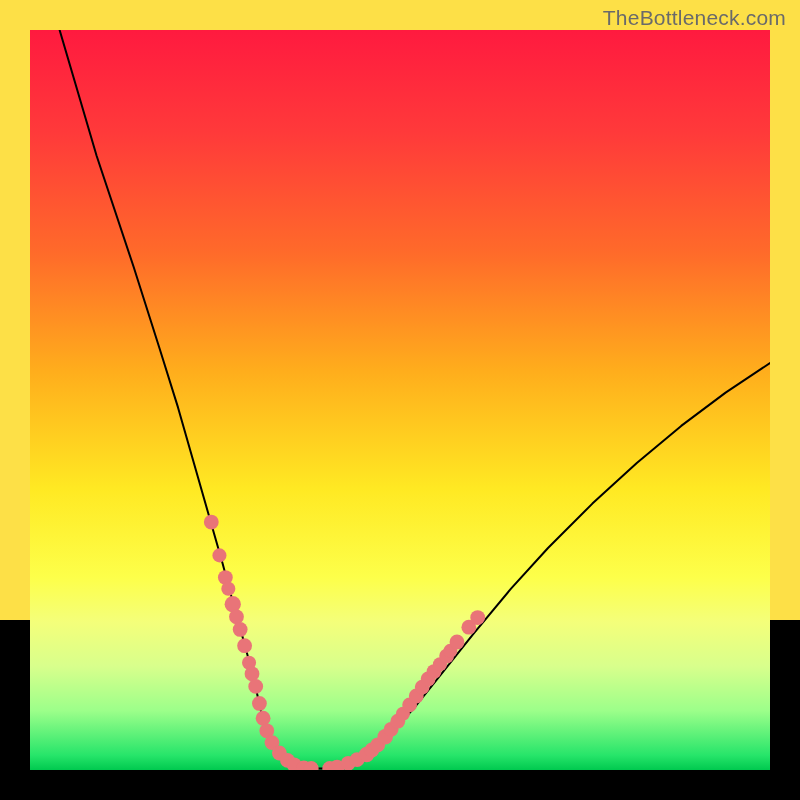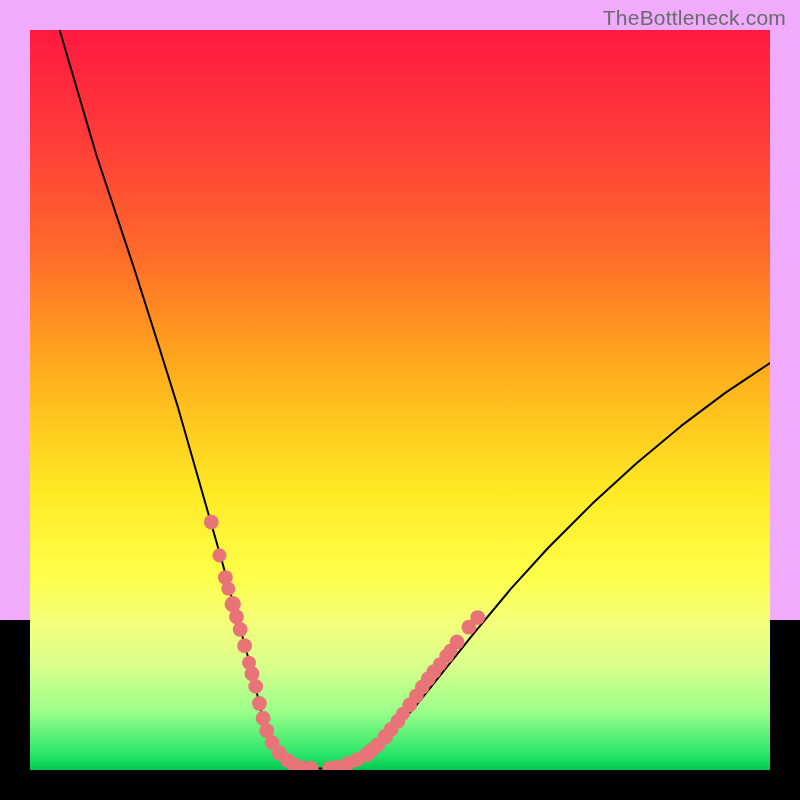--- a/index.html
+++ b/index.html
@@ -8,21 +8,21 @@
     width: 800px;
     height: 800px;
     background: #000;
     overflow: hidden;
     font-family: Arial, Helvetica, sans-serif;
   }
   .stage {
     position: relative;
     width: 800px;
     height: 620px;
-    background: #f0abfc;
+    background: #fde047;
   }
   .watermark {
     position: absolute;
     top: 6px;
     right: 14px;
     color: #6a6a6a;
     font-size: 21px;
     font-weight: 500;
     letter-spacing: 0.2px;
     z-index: 50;

